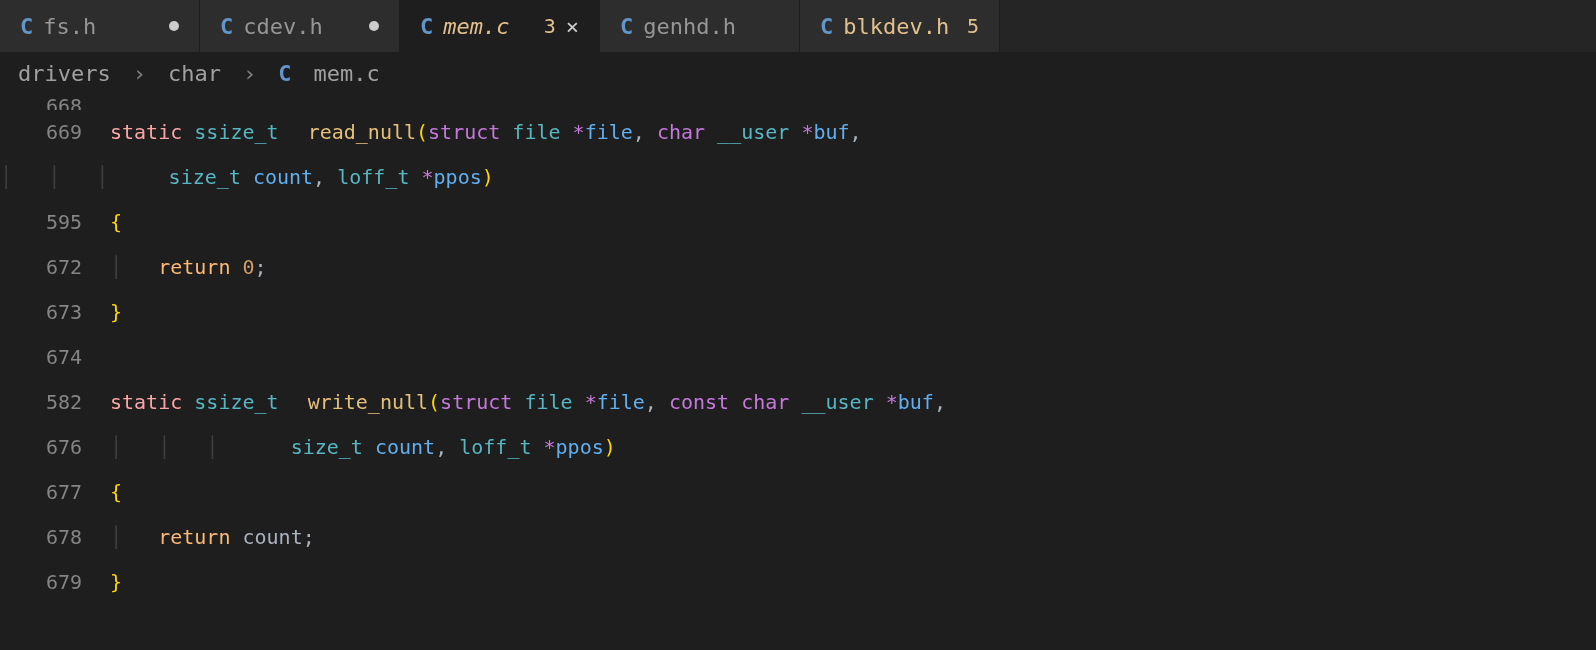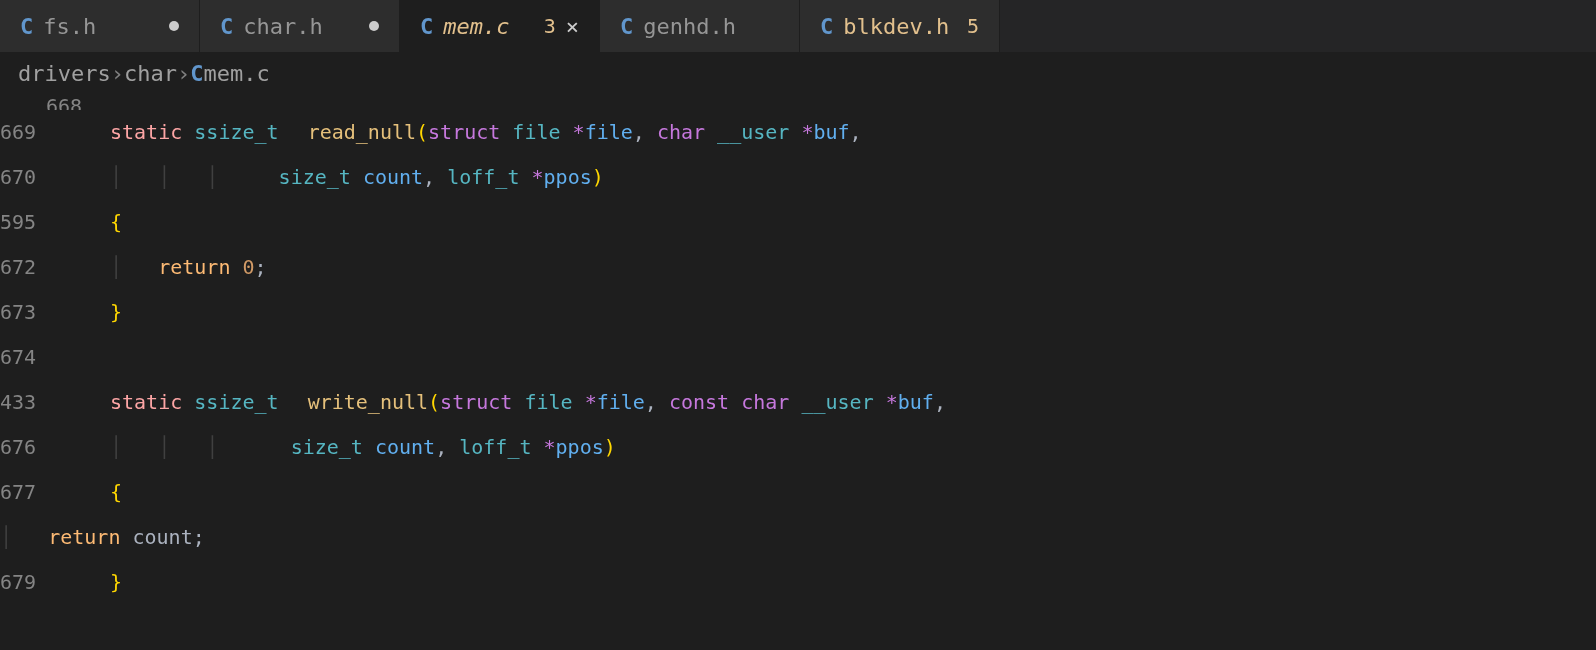--- a/index.html
+++ b/index.html
@@ -38,35 +38,36 @@
   .tab .badge { color: #e2c08d; font-size: 20px; }
   .tab .dot { width: 10px; height: 10px; border-radius: 50%; background: #cccccc; }
   .tab .close { color: #cccccc; font-size: 22px; }
   .breadcrumbs {
     display: flex;
     align-items: center;
     padding: 6px 18px;
     background: #1e1e1e;
     color: #a0a0a0;
     font-size: 22px;
-    gap: 0;
+    gap: 22px;
     height: 42px;
   }
   .breadcrumbs .chevron { color: #808080; }
   .breadcrumbs .c-icon { color: #6196cc; font-weight: bold; }
   .editor {
     display: flex;
     flex-direction: column;
     font-size: 20px;
     line-height: 45px;
     padding-top: 2px;
   }
   .line { display: flex; }
   .gutter {
     width: 110px;
+    text-align: right;
     padding-right: 28px;
     color: #858585;
     flex-shrink: 0;
     user-select: none;
   }
   .code { white-space: pre; color: #d4d4d4; }
   .kw-static { color: #fca5a5; }
   .type { color: #56b6c2; }
   .func { color: #e5c07b; margin-left: 17px; }
   .paren { color: #ffd700; }
@@ -96,21 +97,21 @@
 <body>
 
 <div class="tabs">
   <div class="tab">
     <span class="c-icon">C</span>
     <span class="name">fs.h</span>
     <span class="dot"></span>
   </div>
   <div class="tab">
     <span class="c-icon">C</span>
-    <span class="name">char.h</span>
+    <span class="name">cdev.h</span>
     <span class="dot"></span>
   </div>
   <div class="tab active">
     <span class="c-icon">C</span>
     <span class="name modified-italic">mem.c</span>
     <span class="badge">3</span>
     <span class="close">×</span>
   </div>
   <div class="tab">
     <span class="c-icon">C</span>
@@ -134,21 +135,20 @@
 
 <div class="editor">
   <div class="partial-line">668</div>
 
   <div class="line">
     <div class="gutter">669</div>
     <div class="code"><span class="kw-static">static</span> <span class="type">ssize_t</span> <span class="func">read_null</span><span class="paren">(</span><span class="struct-kw">struct</span> <span class="param-type">file</span> <span class="star">*</span><span class="param-name">file</span><span class="comma">,</span> <span class="struct-kw">char</span> <span class="attr">__user</span> <span class="star">*</span><span class="param-name">buf</span><span class="comma">,</span></div>
   </div>
 
   <div class="line">
-    <div class="gutter">670</div>
     <div class="code"><span class="guide">│   │   │   </span>  <span class="type">size_t</span> <span class="param-name">count</span><span class="comma">,</span> <span class="type">loff_t</span> <span class="star">*</span><span class="param-name">ppos</span><span class="paren">)</span></div>
   </div>
 
   <div class="line">
     <div class="gutter">595</div>
     <div class="code"><span class="brace">{</span></div>
   </div>
 
   <div class="line">
     <div class="gutter">672</div>
@@ -159,35 +159,36 @@
     <div class="gutter">673</div>
     <div class="code"><span class="brace">}</span></div>
   </div>
 
   <div class="line">
     <div class="gutter">674</div>
     <div class="code"></div>
   </div>
 
   <div class="line">
-    <div class="gutter">433</div>
+    <div class="gutter">582</div>
     <div class="code"><span class="kw-static">static</span> <span class="type">ssize_t</span> <span class="func">write_null</span><span class="paren">(</span><span class="struct-kw">struct</span> <span class="param-type">file</span> <span class="star">*</span><span class="param-name">file</span><span class="comma">,</span> <span class="struct-kw">const</span> <span class="struct-kw">char</span> <span class="attr">__user</span> <span class="star">*</span><span class="param-name">buf</span><span class="comma">,</span></div>
   </div>
 
   <div class="line">
     <div class="gutter">676</div>
     <div class="code"><span class="guide">│   │   │   </span>   <span class="type">size_t</span> <span class="param-name">count</span><span class="comma">,</span> <span class="type">loff_t</span> <span class="star">*</span><span class="param-name">ppos</span><span class="paren">)</span></div>
   </div>
 
   <div class="line">
     <div class="gutter">677</div>
     <div class="code"><span class="brace">{</span></div>
   </div>
 
   <div class="line">
+    <div class="gutter">678</div>
     <div class="code"><span class="guide">│   </span><span class="return-kw">return</span> <span class="ident">count</span><span class="semi">;</span></div>
   </div>
 
   <div class="line">
     <div class="gutter">679</div>
     <div class="code"><span class="brace">}</span></div>
   </div>
 </div>
 
 </body></html>

